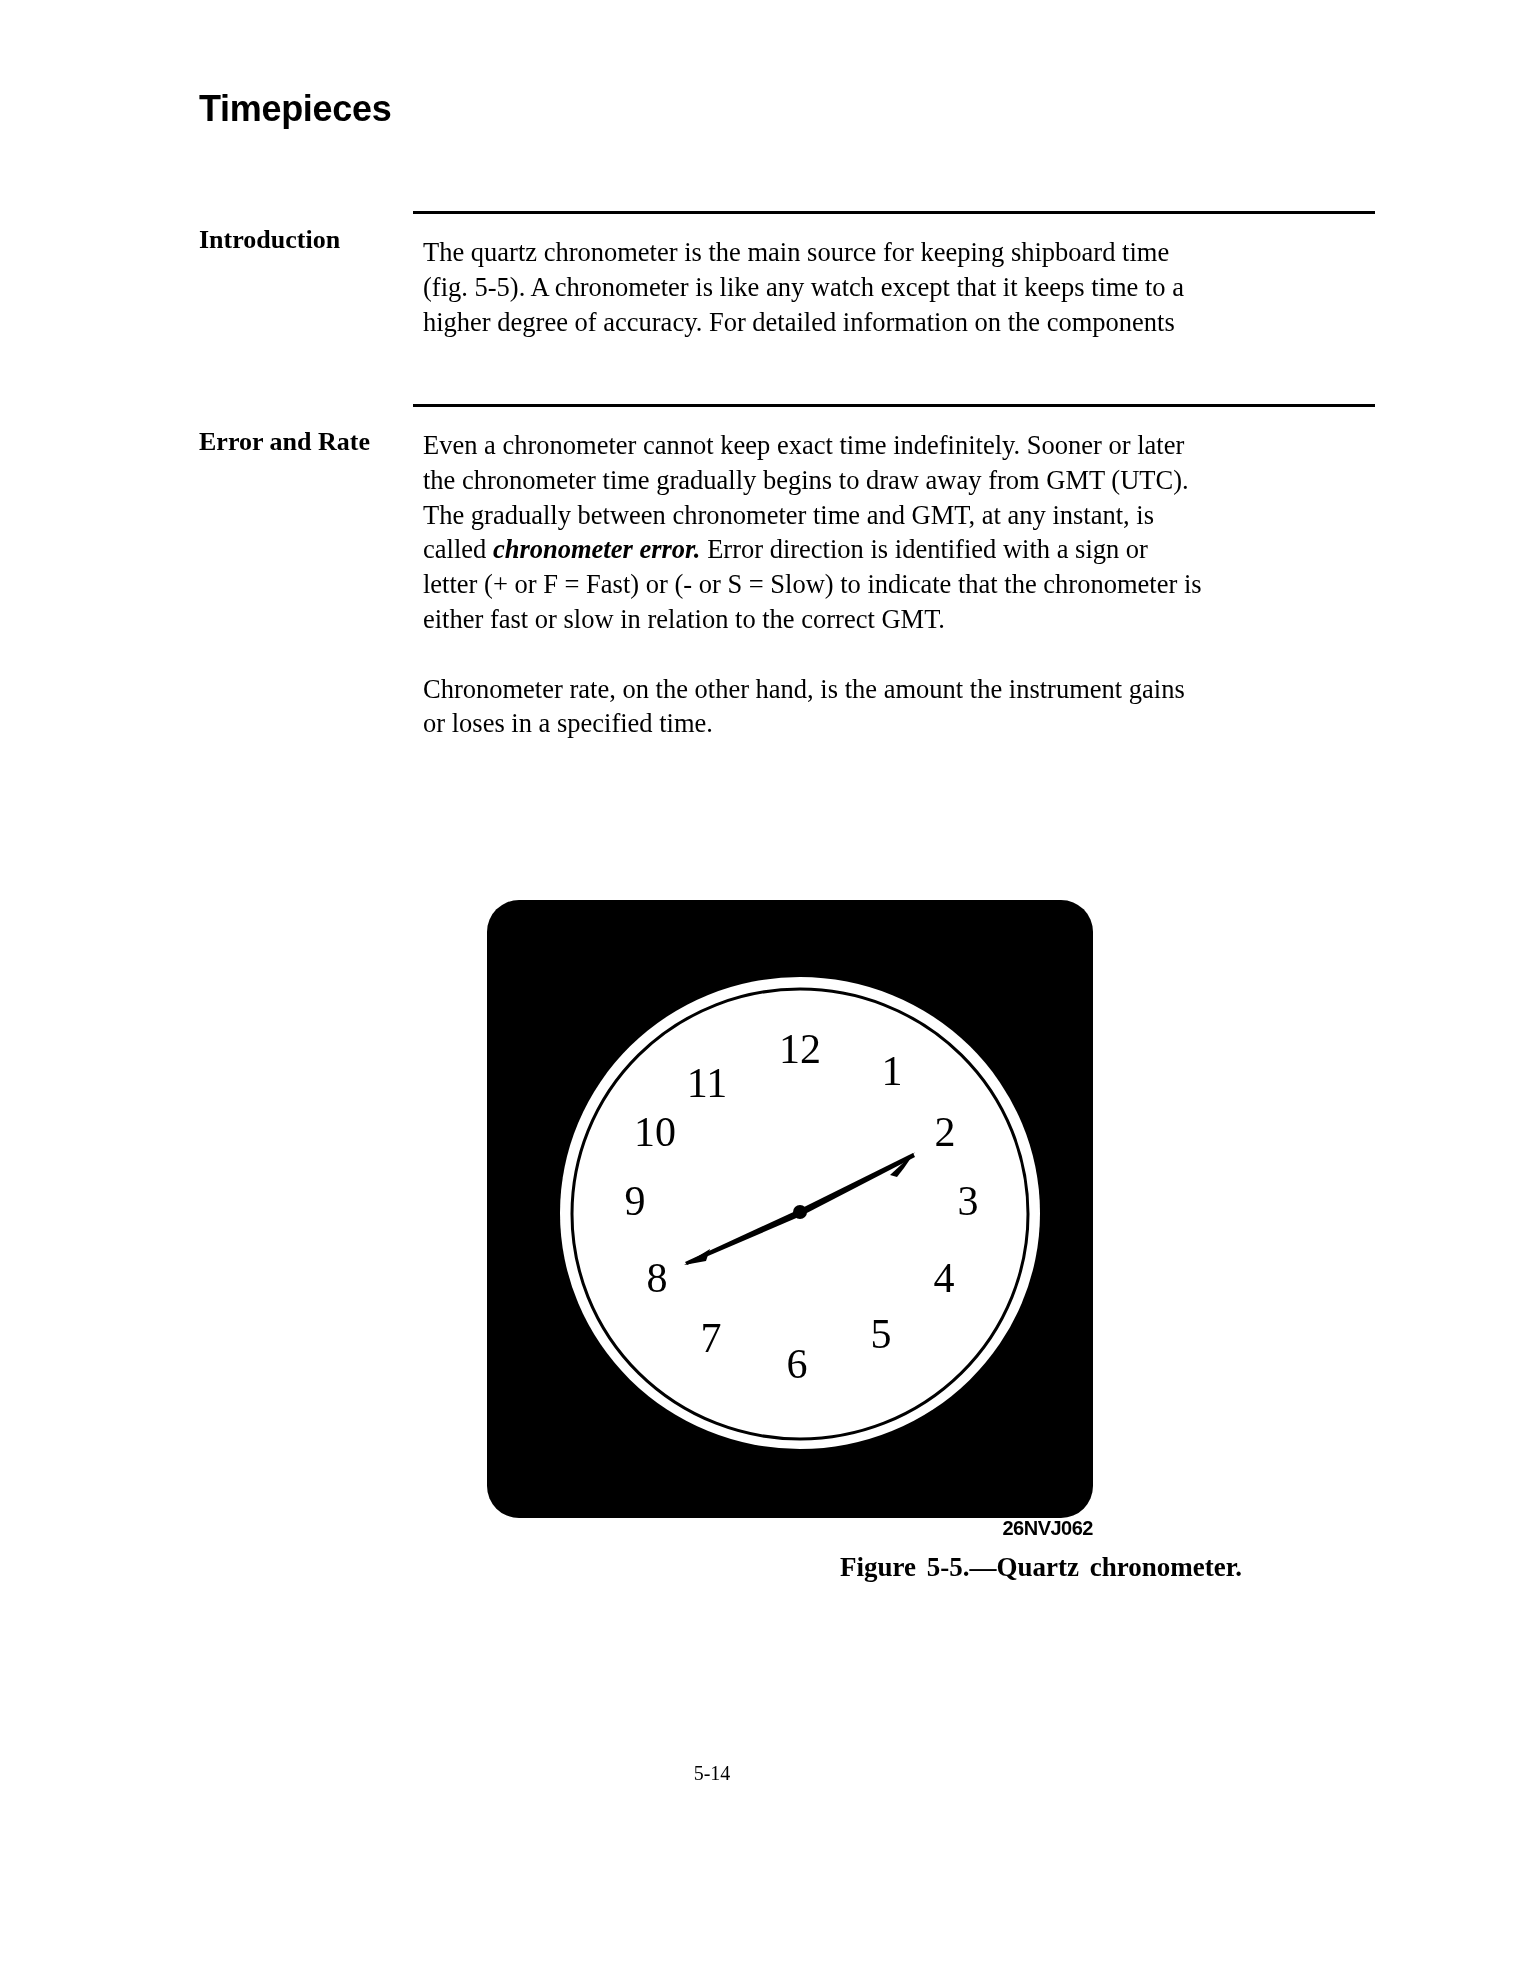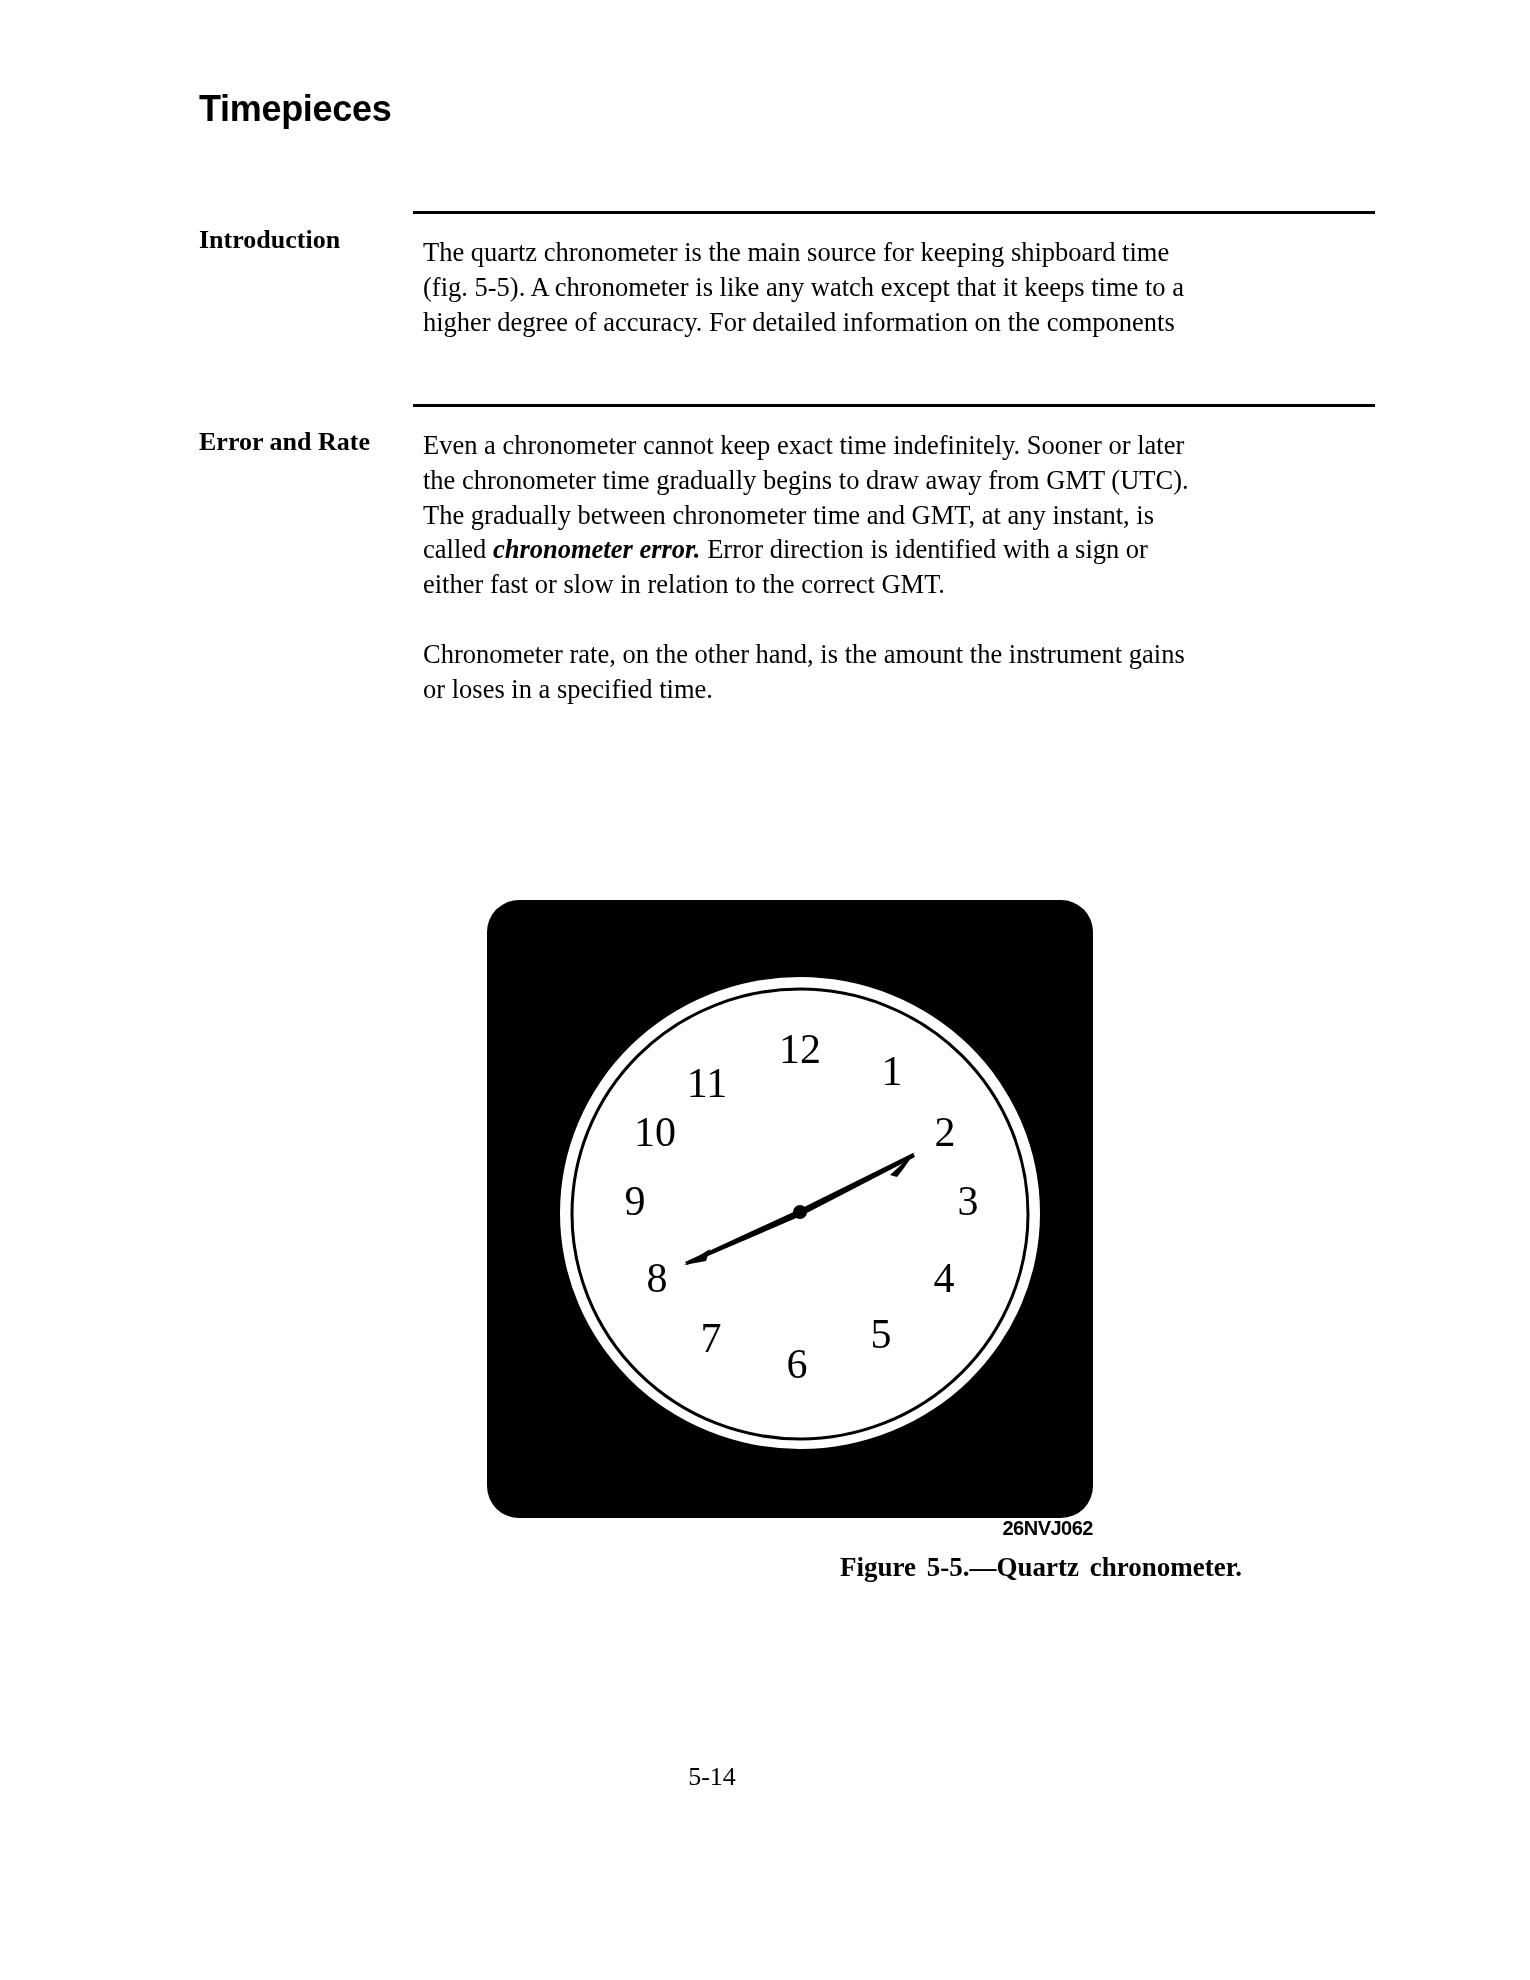--- a/index.html
+++ b/index.html
@@ -5,21 +5,21 @@
   html,body{margin:0;padding:0;background:#fff;}
   body{width:1530px;height:1980px;position:relative;overflow:hidden;color:#000;}
   .heading{position:absolute;left:199px;top:88px;font-family:"Liberation Sans",sans-serif;font-weight:bold;font-size:36px;letter-spacing:-0.3px;}
   .rule{position:absolute;left:413px;width:962px;height:3px;background:#000;}
   .label{position:absolute;left:199px;font-family:"Liberation Serif",serif;font-weight:bold;font-size:26px;}
   .body{position:absolute;left:423px;width:960px;font-family:"Liberation Serif",serif;font-size:26.5px;line-height:34.8px;}
   .body p{margin:0;white-space:nowrap;}
   .figure{position:absolute;left:487px;top:900px;width:606px;height:618px;}
   .figid{position:absolute;right:437px;top:1517px;font-family:"Liberation Sans",sans-serif;font-weight:bold;font-size:20px;letter-spacing:-0.5px;}
   .caption{position:absolute;left:0;width:1242px;top:1552px;text-align:right;font-family:"Liberation Serif",serif;font-weight:bold;font-size:27px;word-spacing:4px;padding-left:51px;box-sizing:border-box;}
-  .pagenum{position:absolute;left:0;width:1389px;top:1762px;text-align:center;font-family:"Liberation Serif",serif;font-size:26px;padding-left:35px;box-sizing:border-box;}
+  .pagenum{position:absolute;left:0;width:1389px;top:1762px;text-align:center;font-family:"Liberation Serif",serif;font-size:20px;padding-left:35px;box-sizing:border-box;}
 </style>
 </head>
 <body>
 
 <div class="heading">Timepieces</div>
 
 <div class="rule" style="top:211px;"></div>
 <div class="label" style="top:225px;">Introduction</div>
 <div class="body" style="top:235px;">
   <p>The quartz chronometer is the main source for keeping shipboard time</p>
@@ -27,20 +27,21 @@
   <p>higher degree of accuracy. For detailed information on the components</p>
 </div>
 
 <div class="rule" style="top:404px;"></div>
 <div class="label" style="top:427px;">Error and Rate</div>
 <div class="body" style="top:428px;">
   <p>Even a chronometer cannot keep exact time indefinitely. Sooner or later</p>
   <p>the chronometer time gradually begins to draw away from GMT (UTC).</p>
   <p>The gradually between chronometer time and GMT, at any instant, is</p>
   <p><span>called </span><b><i>chronometer error.</i></b><span> Error direction is identified with a sign or</span></p>
+  <p>letter (+ or F = Fast) or (- or S = Slow) to indicate that the chronometer is</p>
   <p>either fast or slow in relation to the correct GMT.</p>
   <p style="height:34.8px"></p>
   <p>Chronometer rate, on the other hand, is the amount the instrument gains</p>
   <p>or loses in a specified time.</p>
 </div>
 
 <svg class="figure" viewBox="0 0 606 618" xmlns="http://www.w3.org/2000/svg">
   <rect x="0" y="0" width="606" height="618" rx="32" ry="32" fill="#000"></rect>
   <ellipse cx="313" cy="313" rx="240" ry="236" fill="#fff"></ellipse>
   <ellipse cx="313" cy="314" rx="228" ry="225" fill="none" stroke="#000" stroke-width="3"></ellipse>

